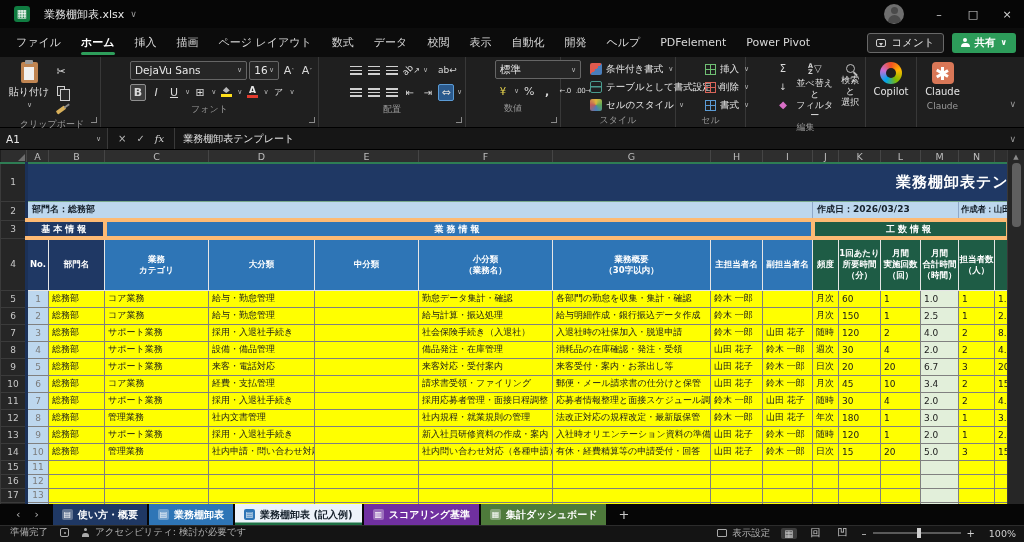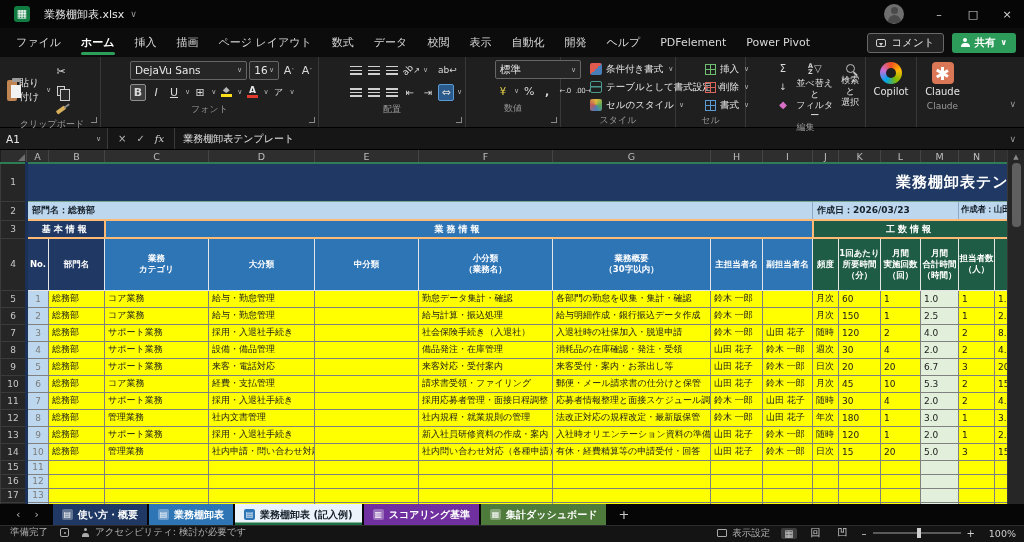--- a/index.html
+++ b/index.html
@@ -36,21 +36,21 @@
   .person-ic::before { content:''; position:absolute; width:4px; height:4px; border-radius:50%; background:#fff; left:2.5px; top:0; }
   .person-ic::after { content:''; position:absolute; width:9px; height:4px; border-radius:4px 4px 0 0; background:#fff; left:0; bottom:0; }
   .chev-s { font-size:8px; }
 
   
   .ribbon { height:71px; background:#1f1f1f; border-bottom:1px solid #000; display:flex; padding-left:4px; flex:none; position:relative; }
   .rgroup { position:relative; border-right:1px solid #383838; padding:3px 3px 0; display:flex; flex-direction:column; flex:none; }
   .rbody { flex:1; display:flex; }
   .glabel { height:15px; display:flex; align-items:center; justify-content:center; font-size:9px; color:#9a9a9a; }
   .dlg { position:absolute; right:3px; bottom:4px; width:6px; height:6px; border-right:1.5px solid #8a8a8a; border-bottom:1.5px solid #8a8a8a; }
-  .bigbtn { display:flex; align-items:center; justify-content:flex-start; width:44px; color:#e4e4e4; font-size:10px; gap:2px; padding-top:2px; }
+  .bigbtn { display:flex; flex-direction:column; align-items:center; justify-content:flex-start; width:44px; color:#e4e4e4; font-size:10px; gap:2px; padding-top:2px; }
   .sbtn { min-width:16px; height:17px; display:inline-flex; align-items:center; justify-content:center; color:#d9d9d9; font-size:11px; border-radius:2px; }
   .mini-chev { font-size:7px; color:#b5b5b5; margin-left:1px; }
   .rrow { display:flex; align-items:center; gap:2px; height:20px; }
   .rcol { display:flex; flex-direction:column;margin-left:26px; }
   .combo { height:19px; background:#262626; border:1px solid #666; border-radius:2px; color:#e8e8e8; font-size:10.5px; display:flex; align-items:center; justify-content:space-between; padding:0 4px; }
   .clip-ic { width:17px; height:21px; background:#C08552; border-radius:2px; position:relative; }
   .clip-ic::before { content:''; position:absolute; left:3.5px; top:5px; width:10px; height:13px; background:#f2f2f2; }
   .clip-ic::after { content:''; position:absolute; left:4.5px; top:-2px; width:8px; height:4px; background:#9b9b9b; border-radius:1px; }
   .copy-ic { width:8px; height:10px; border:1px solid #cfcfcf; background:#2a2a2a; position:relative; }
   .copy-ic::after { content:''; position:absolute; left:2px; top:2px; width:8px; height:10px; border:1px solid #cfcfcf; background:#2a2a2a; }
@@ -106,21 +106,21 @@
   table.grid td { overflow:hidden; white-space:nowrap; vertical-align:middle; }
   .lcell { background:#2e2e2e; color:#bdbdbd; border-right:1px solid #454545; border-bottom:2px solid #2e7d54; text-align:center; font-size:9.5px; }
   .corner { background:#2e2e2e; border-right:1px solid #454545; border-bottom:2px solid #2e7d54; position:relative; }
   .ctri { position:absolute; right:1px; bottom:1px; width:0; height:0; border-bottom:7px solid #6f6f6f; border-left:7px solid transparent; }
   .gut { background:#262626; color:#c8c8c8; border:1px solid #3b3b3b; text-align:center; font-size:9px; }
   tr:not(.lrow) td:nth-child(2) { border-left:3px solid #1b3158; }
   .tcell { background:#1F3864; position:relative; border-bottom:1px solid #79a98c; }
   .ttext { position:absolute; left:868px; top:50%; transform:translateY(-50%); color:#fff; font-weight:bold; font-size:15px; letter-spacing:1px; }
   .icell { background:#BDD7EE; color:#15202b; font-weight:bold; font-size:9px; border:1px solid #8fa8c8; padding:0 4px; }
   .icell.clipx { font-size:8.5px; letter-spacing:-0.3px; padding:0 2px; }
-  .ghead { color:#fff; font-weight:bold; font-size:9px; text-align:center; letter-spacing:3px; border:2px solid #fdba74; }
+  .ghead { color:#fff; font-weight:bold; font-size:9px; text-align:center; letter-spacing:3px; border:4px solid #fdba74; }
   .g0 { background:#1F3864; } .g1 { background:#2E75B6; } .g2 { background:#1E5C45; }
   .hcell { color:#fff; font-weight:bold; font-size:8.5px; text-align:center; border:1px solid #e6e6e6; white-space:pre-line !important; line-height:1.3; }
   .hnavy { background:#1F3864; } .hblue { background:#2E75B6; } .hgreen { background:#1E5C45; }
   .dcell { font-size:9px; color:#1a1a1a; border:1px solid #808080; padding:0 3px; }
   .cyel { background:#FFFF00; }
   .cno  { background:#BDD7EE; color:#7b7b7b; text-align:center; padding:0 1px; }
   .cgreen { background:#E2EFDA; }
   .vscroll { width:17px; background:#262626; border-left:1px solid #383838; display:flex; flex-direction:column; align-items:center; flex:none; }
   .varrow { color:#8a8a8a; font-size:7px; padding:3px 0 2px; }
   .vthumb { width:9px; height:64px; background:#5f5f5f; border-radius:4px; }
@@ -633,21 +633,21 @@
               <td class="dcell cyel">コア業務</td>
               <td class="dcell cyel">経費・支払管理</td>
               <td class="dcell cyel"></td>
               <td class="dcell cyel">請求書受領・ファイリング</td>
               <td class="dcell cyel">郵便・メール請求書の仕分けと保管</td>
               <td class="dcell cyel">山田 花子</td>
               <td class="dcell cyel">鈴木 一郎</td>
               <td class="dcell cyel">月次</td>
               <td class="dcell cyel">45</td>
               <td class="dcell cyel">10</td>
-              <td class="dcell cgreen">5.3</td>
+              <td class="dcell cgreen">3.4</td>
               <td class="dcell cyel">2</td>
               <td class="dcell cyel">15.0</td>
             </tr>
             <tr style="height:17px">
               <td class="gut">11</td>
               <td class="dcell cno">7</td>
               <td class="dcell cyel">総務部</td>
               <td class="dcell cyel">サポート業務</td>
               <td class="dcell cyel">採用・入退社手続き</td>
               <td class="dcell cyel"></td>

